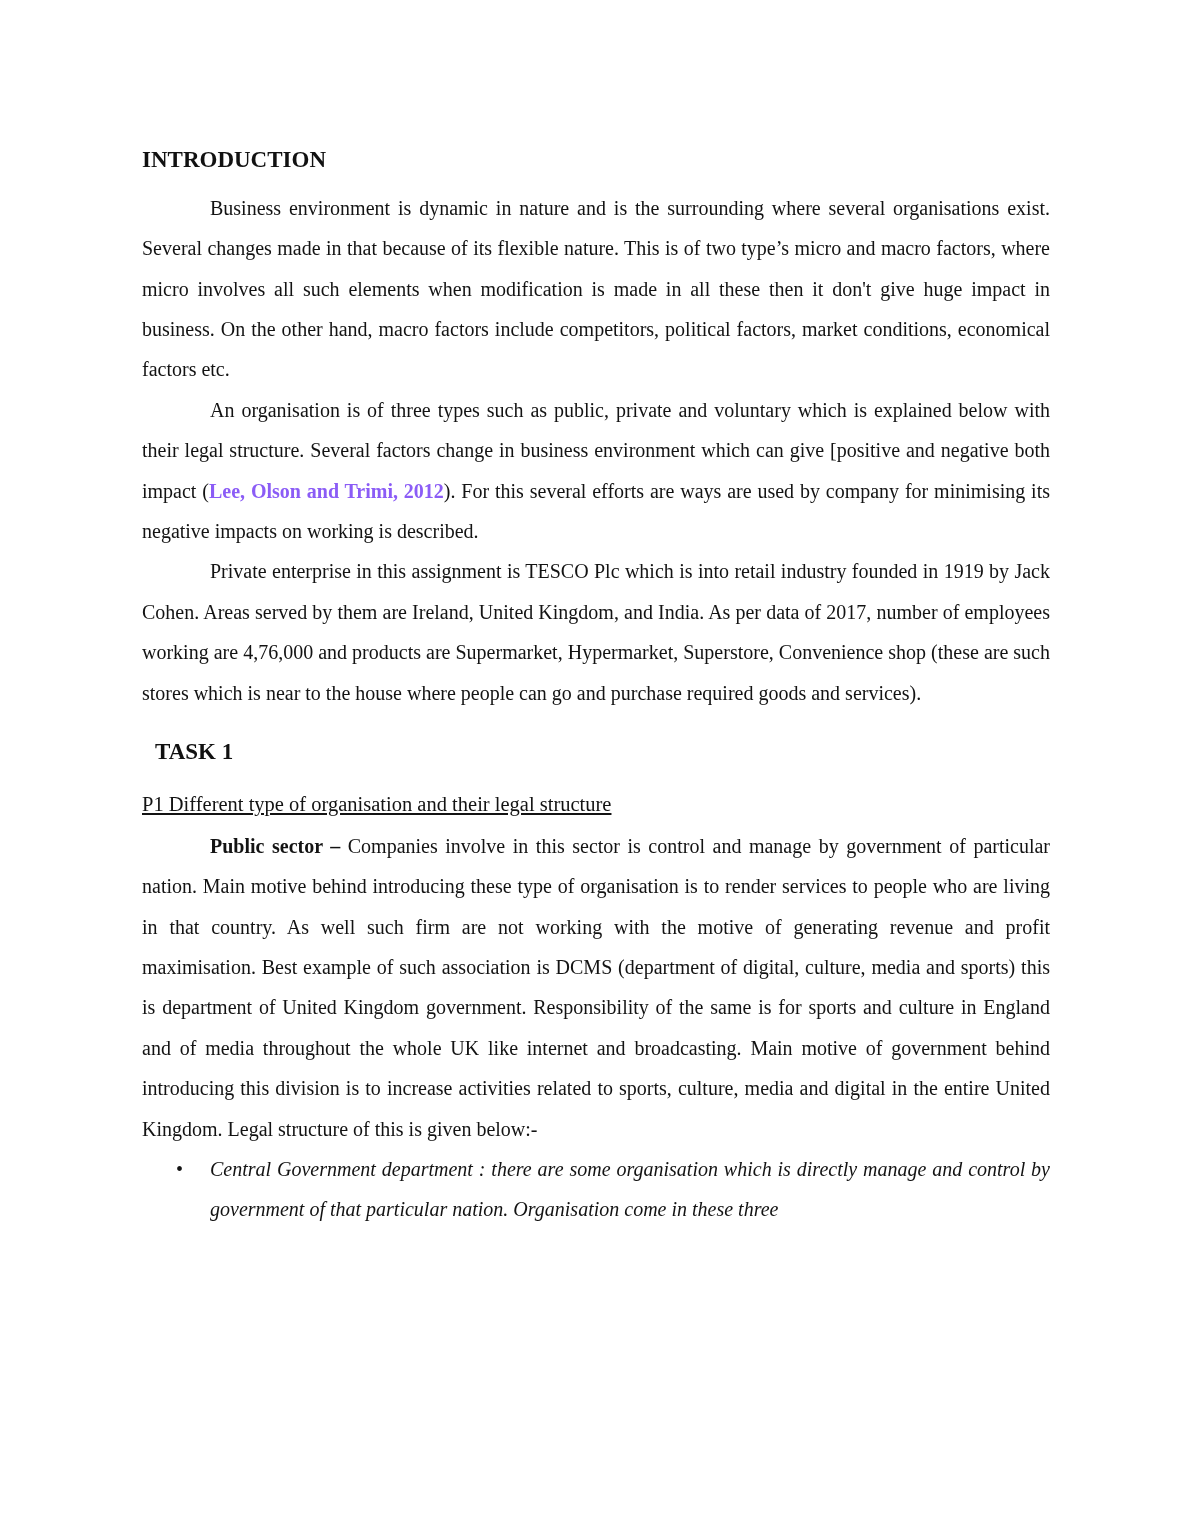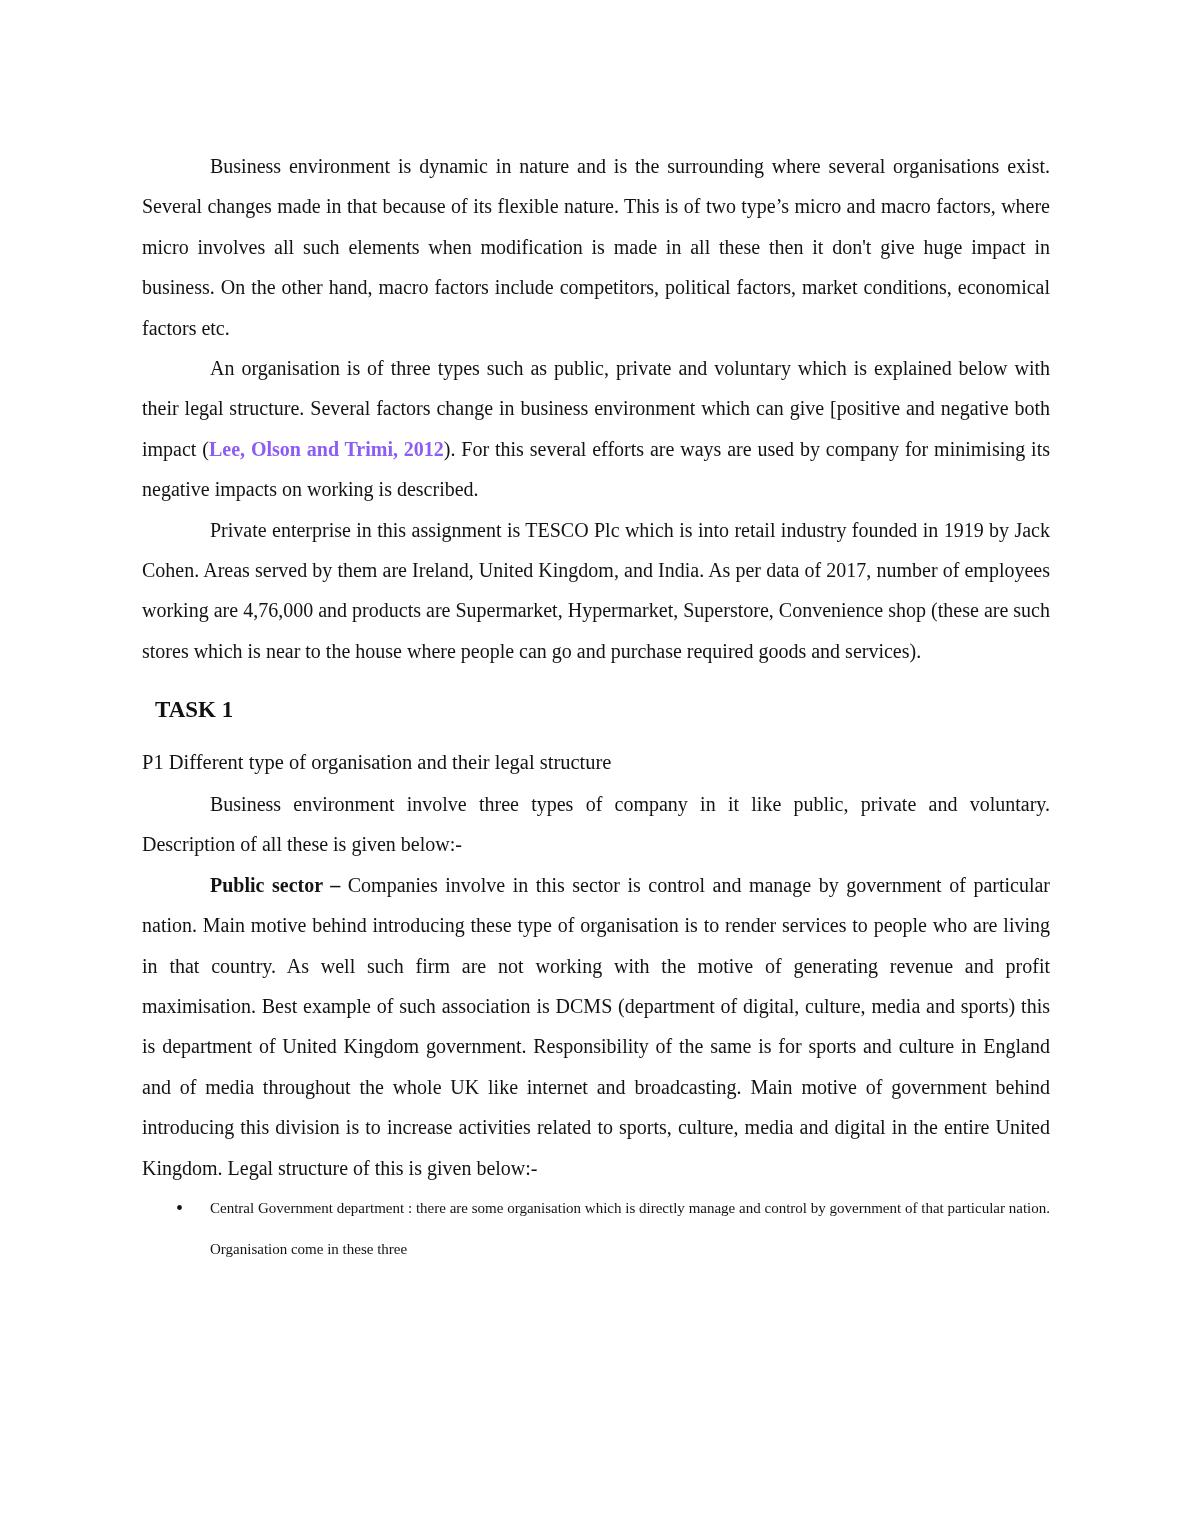--- a/index.html
+++ b/index.html
@@ -37,20 +37,21 @@
     font-size: 20px;
     line-height: 40.4px;
     text-align: justify;
     text-indent: 68px;
     margin: 0;
     color: #131313;
   }
   .sub-heading {
     font-size: 20.5px;
     font-weight: normal;
+    text-decoration: underline;
     margin: 0 0 2px 0;
     line-height: 40px;
     color: #131313;
   }
   .citation {
     color: #8b5cf6;
     font-weight: bold;
   }
   .bold-lead {
     font-weight: bold;
@@ -65,42 +66,43 @@
     display: flex;
     padding-left: 34px;
   }
   ul.bullet-list .bullet-marker {
     flex: 0 0 34px;
     font-size: 20px;
     line-height: 40.4px;
   }
   ul.bullet-list .bullet-text {
     flex: 1 1 auto;
-    font-size: 15px;
+    font-size: 20px;
     line-height: 40.4px;
     text-align: justify;
+    font-style: italic;
   }
 </style>
 </head>
 <body>
 
 <div class="page">
 
+  <h1 class="section-heading">INTRODUCTION</h1>
 
   <p class="body"><span>Business environment is dynamic in nature and is the surrounding where several organisations exist. Several changes made in that because of its flexible nature. This is of two type’s micro and macro factors, where micro involves all such elements when modification is made in all these then it don't give huge impact in business. On the other hand, macro factors include competitors, political factors, market conditions, economical factors etc.</span></p>
 
   <p class="body"><span>An organisation is of three types such as public, private and voluntary which is explained below with their legal structure. Several factors change in business environment which can give [positive and negative both impact (</span><span class="citation">Lee, Olson and Trimi, 2012</span><span>). For this several efforts are ways are used by company for minimising its negative impacts on working is described.</span></p>
 
   <p class="body"><span>Private enterprise in this assignment is TESCO Plc which is into retail industry founded in 1919 by Jack Cohen. Areas served by them are Ireland, United Kingdom, and India. As per data of 2017, number of employees working are 4,76,000 and products are Supermarket, Hypermarket, Superstore, Convenience shop (these are such stores which is near to the house where people can go and purchase required goods and services).</span></p>
 
   <h1 class="section-heading task">TASK 1</h1>
 
   <h2 class="sub-heading">P1 Different type of organisation and their legal structure</h2>
 
-  <p class="body"><span>Business environment involve three types of company in it like public, private and voluntary. Description of all these is given below:-</span></p>
 
   <p class="body"><span class="bold-lead">Public sector – </span><span>Companies involve in this sector is control and manage by government of particular nation. Main motive behind introducing these type of organisation is to render services to people who are living in that country. As well such firm are not working with the motive of generating revenue and profit maximisation. Best example of such association is DCMS (department of digital, culture, media and sports) this is department of United Kingdom government. Responsibility of the same is for sports and culture in England and of media throughout the whole UK like internet and broadcasting. Main motive of government behind introducing this division is to increase activities related to sports, culture, media and digital in the entire United Kingdom. Legal structure of this is given below:-</span></p>
 
   <ul class="bullet-list">
     <li>
       <span class="bullet-marker">•</span>
       <span class="bullet-text">Central Government department : there are some organisation which is directly manage and control by government of that particular nation. Organisation come in these three</span>
     </li>
   </ul>
 

